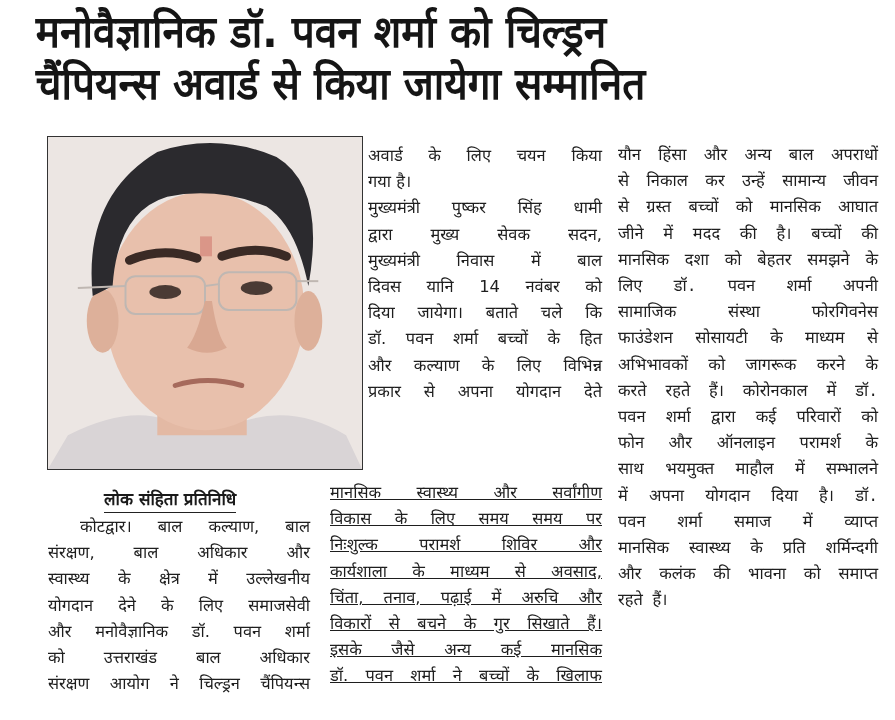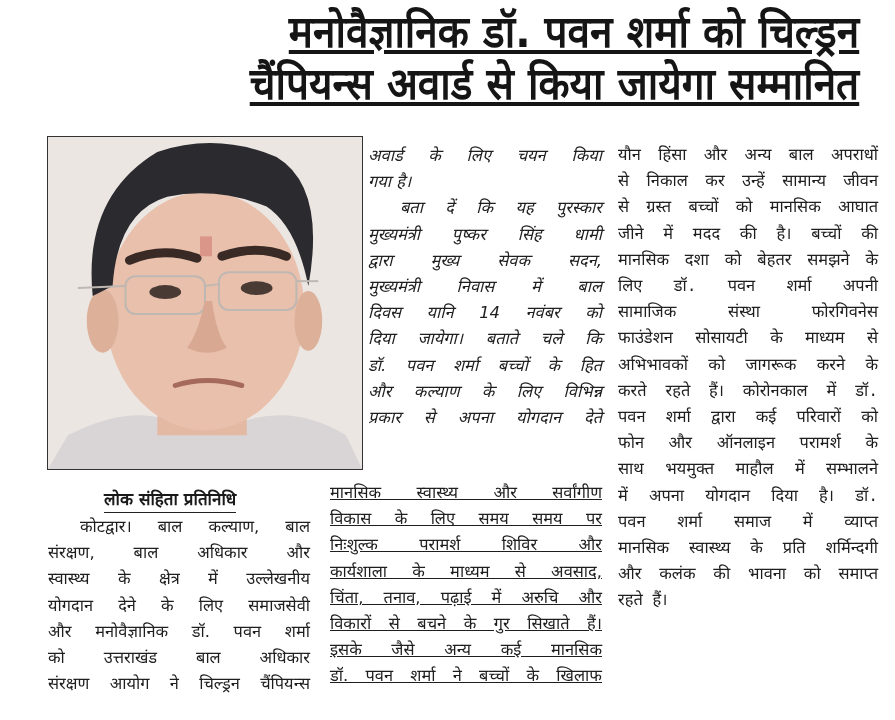--- a/index.html
+++ b/index.html
@@ -1,17 +1,17 @@
 <!DOCTYPE html>
 <html><head>
 <meta charset="utf-8">
 <style>
   html, body { margin:0; padding:0; }
   body { width:895px; height:720px; background:#ffffff; overflow:hidden; position:relative; font-family:"DejaVu Sans", sans-serif; color:#1a1a1a; }
-  .headline { position:absolute; left:0; top:6px; width:895px; text-align:right; font-family:"DejaVu Sans", sans-serif; font-weight:bold; color:#151515;text-decoration:underline; }
+  .headline { position:absolute; left:0; top:6px; width:895px; text-align:left; font-family:"DejaVu Sans", sans-serif; font-weight:bold; color:#151515; }
   .headline .line { display:block; font-size:44px; line-height:52px; transform:scaleX(0.92); letter-spacing:0px; white-space:nowrap; }
   .photo { position:absolute; left:47px; top:136px; width:316px; height:334px; border:1.5px solid #333; box-sizing:border-box; overflow:hidden; background:#ece6e3; }
   .photo svg { width:100%; height:100%; display:block; }
   .col { position:absolute; font-size:16.4px; line-height:26.2px; text-align:justify; color:#1e1e1e; }
   .col .l { display:block; text-align:justify; text-align-last:justify; white-space:nowrap; }
   .col .l.last { text-align-last:left; }
   .col .ind { padding-left:32px; }
   .byline { position:absolute; left:104px; top:487px; font-size:17px; font-weight:bold; border-bottom:1.5px solid #222; line-height:24px; padding-bottom:1px;text-align:right; }
 </style>
 </head>
@@ -62,24 +62,23 @@
 <div class="col" style="left:48px; top:514px; width:262px;">
   <span class="l ind">कोटद्वार। बाल कल्याण, बाल</span>
   <span class="l">संरक्षण, बाल अधिकार और</span>
   <span class="l">स्वास्थ्य के क्षेत्र में उल्लेखनीय</span>
   <span class="l">योगदान देने के लिए समाजसेवी</span>
   <span class="l">और मनोवैज्ञानिक डॉ. पवन शर्मा</span>
   <span class="l">को उत्तराखंड बाल अधिकार</span>
   <span class="l">संरक्षण आयोग ने चिल्ड्रन चैंपियन्स</span>
 </div>
 
-<div class="col" style="left:368px; top:143px; width:234px;font-style:italic;">
+<div class="col" style="left:368px; top:143px; width:234px;">
   <span class="l">अवार्ड के लिए चयन किया</span>
   <span class="l last">गया है।</span>
-  <span class="l ind">बता दें कि यह पुरस्कार</span>
   <span class="l">मुख्यमंत्री पुष्कर सिंह धामी</span>
   <span class="l">द्वारा मुख्य सेवक सदन,</span>
   <span class="l">मुख्यमंत्री निवास में बाल</span>
   <span class="l">दिवस यानि 14 नवंबर को</span>
   <span class="l">दिया जायेगा। बताते चले कि</span>
   <span class="l">डॉ. पवन शर्मा बच्चों के हित</span>
   <span class="l">और कल्याण के लिए विभिन्न</span>
   <span class="l">प्रकार से अपना योगदान देते</span>
 </div>
 

